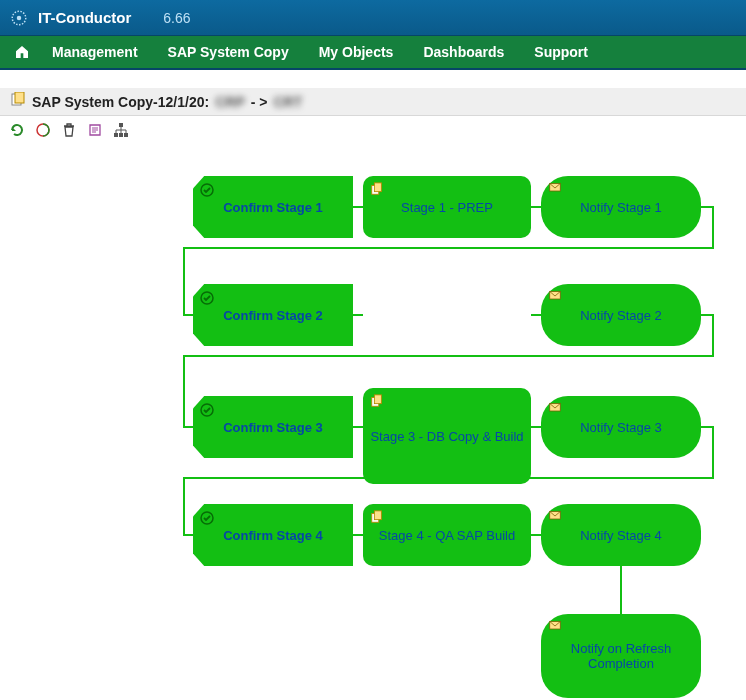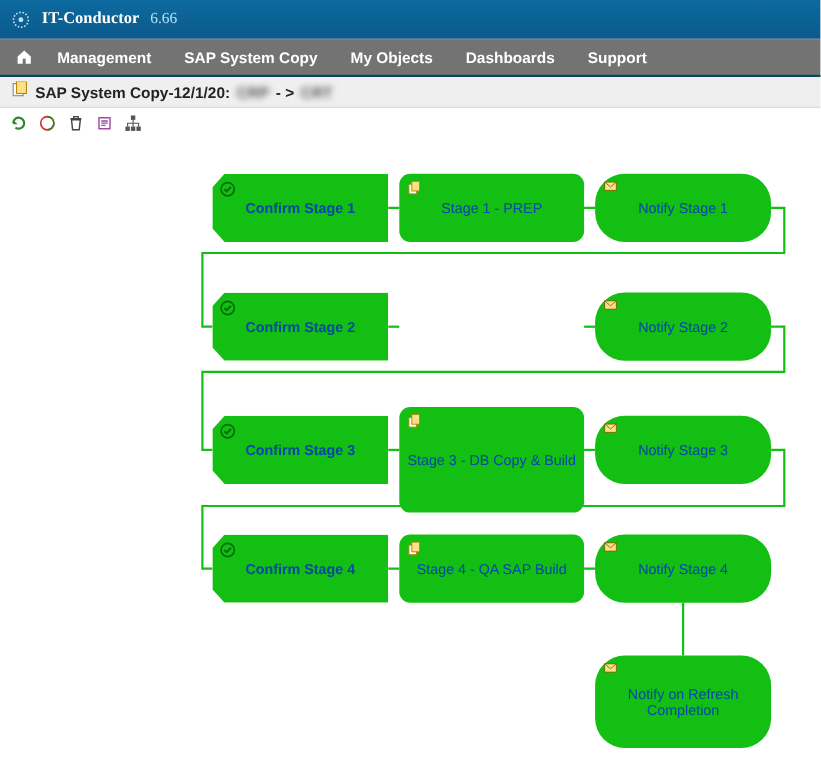--- a/index.html
+++ b/index.html
@@ -15,30 +15,29 @@
     background: #0a5a8a;
     background: linear-gradient(#0d6aa0,#0a5a8a);
     color: #fff;
     height: 36px;
     display: flex;
     align-items: center;
     padding: 0 10px;
     gap: 10px;
     font-size: 15px;
     border-bottom: 1px solid #064666;
-    font-family: Liberation Serif, serif;
   }
   .titlebar .logo {
     width: 18px; height: 18px;
     display: inline-flex; align-items:center; justify-content:center;
   }
   .titlebar .app { font-weight: bold; }
-  .titlebar .ver { color: #bde0f5; font-size: 14px; margin-left: 0; }
+  .titlebar .ver { color: #bde0f5; font-size: 14px; margin-left: 22px; }
   .menubar {
-    background: #737373;
+    background: #15803d;
     color: #fff;
     height: 34px;
     display: flex;
     align-items: center;
     padding: 0 8px;
     gap: 2px;
     font-weight: bold;
     font-size: 14px;
     border-bottom: 2px solid #064666;
   }
@@ -53,20 +52,21 @@
   .breadcrumb {
     background: #efefef;
     border-bottom: 1px solid #d8d8d8;
     padding: 4px 10px;
     display: flex;
     align-items: center;
     gap: 6px;
     color: #222;
     font-weight: bold;
     font-size: 14px;
+    margin-top: 18px;
   }
   .breadcrumb .blur {
     filter: blur(3px);
     color: #555;
   }
   .toolbar {
     padding: 4px 8px;
     display: flex;
     align-items: center;
     gap: 8px;

